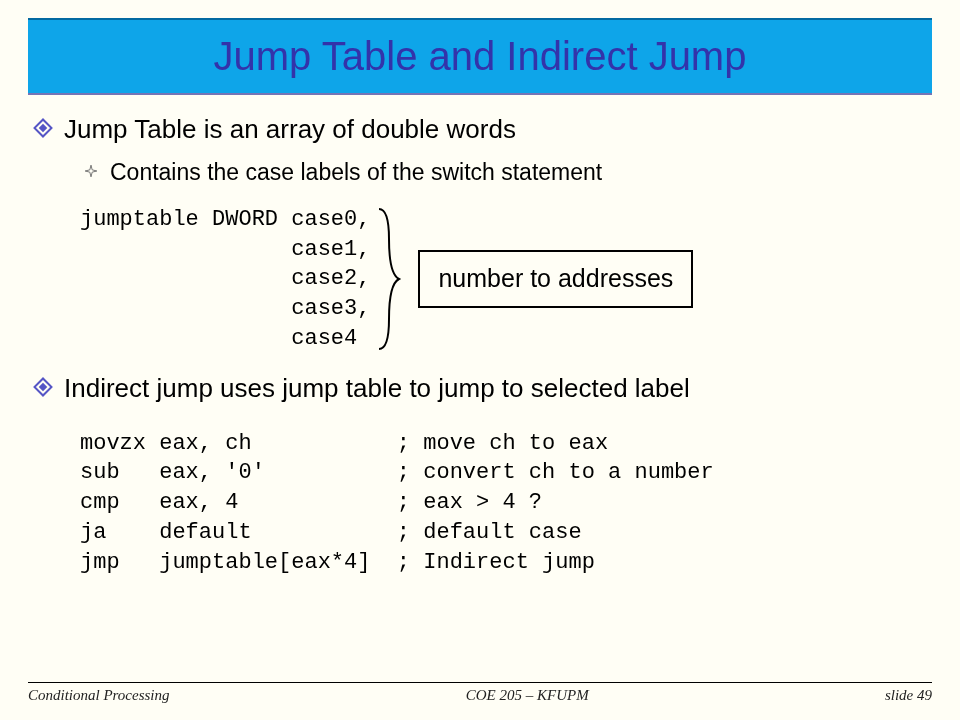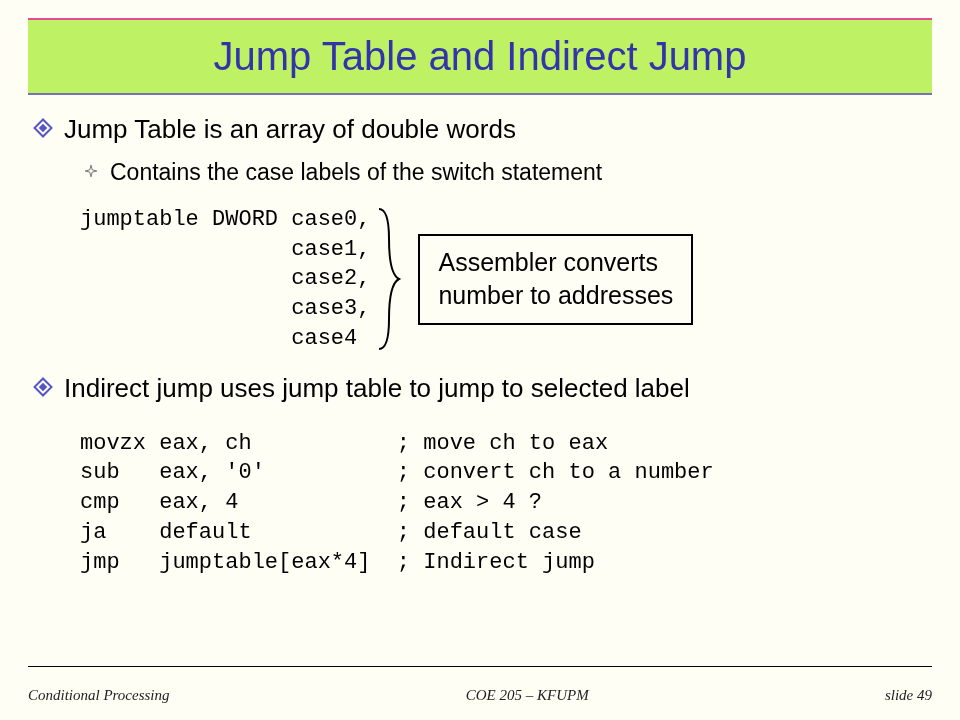--- a/index.html
+++ b/index.html
@@ -6,22 +6,22 @@
   body {
     width: 960px;
     height: 720px;
     background: #fffef5;
     font-family: Arial, sans-serif;
     padding: 18px 28px 0 28px;
     position: relative;
     overflow: hidden;
   }
   .title-bar {
-    background: #bef264;
-    border-top: 2px solid #ec4899;
+    background: #0ea5e9;
+    border-top: 2px solid #0369a1;
     border-bottom: 2px solid #7575b5;
     padding: 14px 0;
     text-align: center;
     margin-bottom: 18px;
   }
   .title-bar h1 {
     color: #3333aa;
     font-family: "Comic Sans MS", cursive, sans-serif;
     font-weight: normal;
     font-size: 40px;
@@ -100,21 +100,21 @@
     font-size: 25px;
     line-height: 1.35;
     background: #fffef5;
   }
   .footer {
     position: absolute;
     bottom: 16px;
     left: 28px;
     right: 28px;
     border-top: 1px solid #000;
-    padding-top: 20px;
+    padding-top: 4px;
     display: flex;
     justify-content: space-between;
     font-family: Georgia, "Times New Roman", serif;
     font-style: italic;
     font-size: 15px;
     color: #222;
     align-items: flex-end;
   }
 </style>
 </head>
@@ -145,21 +145,20 @@
   <div class="jumptable-row">
     <div class="code-block">jumptable DWORD case0,
                 case1,
                 case2,
                 case3,
                 case4</div>
     <svg class="brace" viewBox="0 0 30 150">
       <path d="M 5 5 Q 15 5 15 35 Q 15 70 25 75 Q 15 80 15 115 Q 15 145 5 145" fill="none" stroke="#000" stroke-width="2"></path>
     </svg>
     <div class="annotation-box">
-      <div>Assembler converts</div>
       <div>number to addresses</div>
     </div>
   </div>
 
   <div class="bullet-row">
     <span class="diamond-fill"></span>
     <span class="bullet-text">Indirect jump uses jump table to jump to selected label</span>
   </div>
 
   <div class="code-block" style="margin-top:24px;">movzx eax, ch           ; move ch to eax

